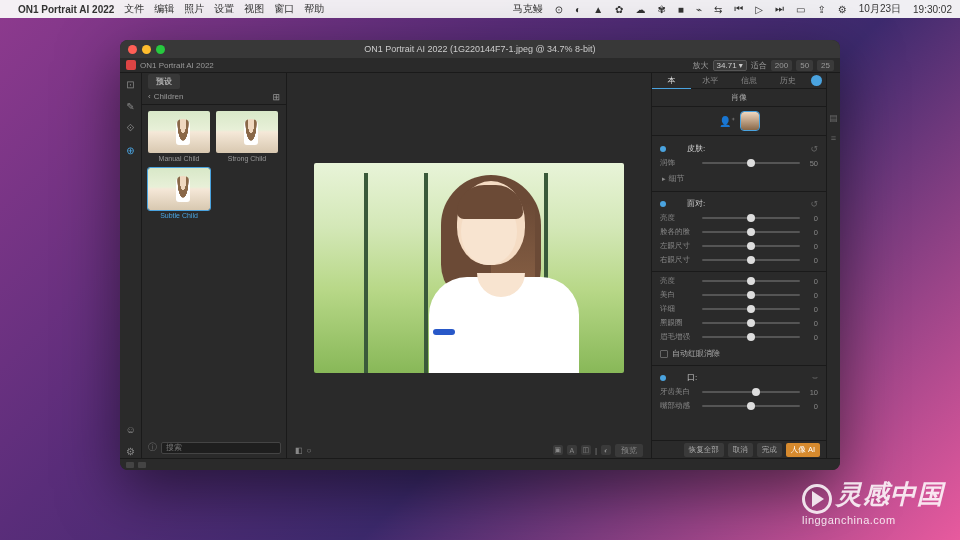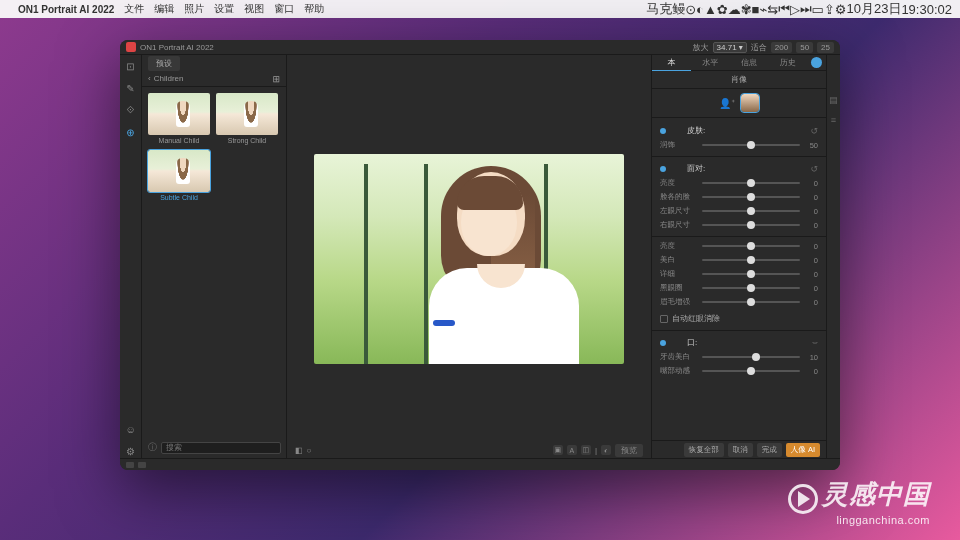--- a/index.html
+++ b/index.html
@@ -1,20 +1,20 @@
 <!DOCTYPE html>
 <html><head>
 <meta charset="utf-8">
 <style>
 * { margin: 0; padding: 0; box-sizing: border-box; font-family: -apple-system, "Helvetica Neue", Arial, sans-serif; }
 body { width: 960px; height: 540px; overflow: hidden; background: linear-gradient(135deg, #8e3a8e 0%, #5a2d7a 35%, #3d2a6e 60%, #e85a9e 100%); position: relative; }
 
 .menubar { height: 18px; background: rgba(250,250,250,0.95); display: flex; align-items: center; padding: 0 8px; font-size: 10px; color: #333; gap: 10px; }
 .menubar .apple { font-size: 11px; }
-.menubar .right { margin-left: auto; display: flex; align-items: center; gap: 0; font-size: 13px; }
+.menubar .right { margin-left: auto; display: flex; align-items: center; gap: 12px; font-size: 10px; }
 .menubar .right span { display: inline-flex; }
 
 .window { position: absolute; top: 40px; left: 120px; width: 720px; height: 430px; background: #2a2a2a; border-radius: 8px; box-shadow: 0 20px 60px rgba(0,0,0,0.5); display: flex; flex-direction: column; overflow: hidden; }
 .titlebar { height: 18px; background: #383838; display: flex; align-items: center; position: relative; }
 .traffic { display: flex; gap: 5px; padding-left: 8px; }
 .traffic div { width: 9px; height: 9px; border-radius: 50%; }
 .tl-close { background: #ff5f56; } .tl-min { background: #ffbd2e; } .tl-max { background: #27c93f; }
 .title { position: absolute; left: 0; right: 0; text-align: center; font-size: 9px; color: #ccc; pointer-events: none; }
 
 .breadcrumb-bar { height: 15px; background: #2a2a2a; display: flex; align-items: center; padding: 0 6px; border-bottom: 1px solid #1a1a1a; }
@@ -25,21 +25,21 @@
 .fit-btn { background: #3a3a3a; padding: 1px 4px; border-radius: 2px; font-size: 8px; color: #999; }
 
 .main { flex: 1; display: flex; overflow: hidden; }
 .toolstrip { width: 22px; background: #2a2a2a; border-right: 1px solid #1a1a1a; display: flex; flex-direction: column; align-items: center; padding-top: 4px; gap: 8px; }
 .tool { width: 14px; height: 14px; display: flex; align-items: center; justify-content: center; color: #888; font-size: 10px; cursor: pointer; }
 .tool.active { color: #4aa3df; }
 .toolstrip .spacer { flex: 1; }
 
 .left-panel { width: 145px; background: #2a2a2a; border-right: 1px solid #1a1a1a; display: flex; flex-direction: column; }
 .preset-tab { height: 16px; display: flex; align-items: center; padding: 0 6px; }
-.preset-tab .tab-label { font-size: 8px; color: #aaa; background: #383838; padding: 2px 8px; border-radius: 2px; }
+.preset-tab .tab-label { font-size: 8px; color: #aaa; background: #383838; padding: 2px 8px; border-radius: 2px; font-weight: bold; }
 .browse-row { height: 16px; display: flex; align-items: center; padding: 0 6px; font-size: 8px; color: #999; border-bottom: 1px solid #1a1a1a; }
 .browse-row .chev { margin-right: 3px; }
 .browse-row .grid-i { margin-left: auto; font-size: 9px; }
 .thumbs { padding: 6px; display: flex; flex-wrap: wrap; gap: 6px; }
 .thumb { width: 62px; display: flex; flex-direction: column; align-items: center; gap: 2px; }
 .thumb-img { width: 62px; height: 42px; background: linear-gradient(180deg, #d8e8c8 0%, #e8f0d8 45%, #f5e8d8 50%, #d8c8b0 100%); border-radius: 2px; position: relative; }
 .thumb-img::after { content: ""; position: absolute; left: 28px; top: 8px; width: 14px; height: 26px; background: radial-gradient(ellipse at 50% 18%, #f0d8c0 0%, #f0d8c0 30%, #8a6848 32%, #8a6848 55%, #fff 58%, #fff 100%); border-radius: 6px 6px 3px 3px; }
 .thumb.selected .thumb-img { outline: 1px solid #4aa3df; }
 .thumb-label { font-size: 7px; color: #4aa3df; }
 .thumb-label.plain { color: #999; }
@@ -93,21 +93,21 @@
 .check-row .cb { width: 8px; height: 8px; border: 1px solid #666; border-radius: 1px; }
 .divider { height: 1px; background: #1a1a1a; margin: 3px -8px; }
 .rp-footer { height: 18px; display: flex; align-items: center; justify-content: flex-end; gap: 4px; padding: 0 6px; border-top: 1px solid #1a1a1a; }
 .rp-footer .fbtn { background: #3a3a3a; padding: 2px 5px; border-radius: 2px; font-size: 7.5px; color: #aaa; }
 .rp-footer .fbtn.accent { background: #d68a2e; color: #fff; }
 .rp-edge { width: 14px; background: #2a2a2a; border-left: 1px solid #1a1a1a; display: flex; flex-direction: column; align-items: center; padding-top: 40px; gap: 10px; color: #666; font-size: 9px; }
 
 .statusbar { height: 12px; background: #2a2a2a; border-top: 1px solid #1a1a1a; display: flex; align-items: center; padding: 0 6px; gap: 4px; }
 .statusbar .sb-sq { width: 8px; height: 6px; background: #444; border-radius: 1px; }
 
-.watermark { position: absolute; right: 30px; bottom: 14px; color: rgba(255,255,255,0.85); text-align: right; pointer-events: none; }
+.watermark { position: absolute; right: 16px; bottom: 14px; color: rgba(255,255,255,0.85); pointer-events: none; }
 .watermark .wm-cn { font-size: 26px; font-weight: 600; font-style: italic; letter-spacing: 1px; }
 .watermark .wm-en { font-size: 11px; letter-spacing: 0.5px; }
 .watermark .wm-logo { display: inline-block; width: 30px; height: 30px; border: 3px solid rgba(255,255,255,0.85); border-radius: 50%; position: relative; vertical-align: middle; margin-right: 4px; }
 .watermark .wm-logo::after { content: ""; position: absolute; left: 7px; top: 4px; width: 0; height: 0; border-left: 12px solid rgba(255,255,255,0.85); border-top: 8px solid transparent; border-bottom: 8px solid transparent; }
 </style>
 </head>
 <body>
 
 <div class="menubar">
   <span class="apple"></span>
@@ -135,20 +135,28 @@
     <span>⏭</span>
     <span>▭</span>
     <span>⇪</span>
     <span>⚙</span>
     <span>10月23日</span>
     <span>19:30:02</span>
   </div>
 </div>
 
 <div class="window">
+  <div class="titlebar">
+    <div class="traffic">
+      <div class="tl-close"></div>
+      <div class="tl-min"></div>
+      <div class="tl-max"></div>
+    </div>
+    <div class="title">ON1 Portrait AI 2022 (1G220144F7-1.jpeg @ 34.7% 8-bit)</div>
+  </div>
 
   <div class="breadcrumb-bar">
     <div class="bc-icon"></div>
     <span class="bc-text">ON1 Portrait AI 2022</span>
     <div class="bc-right">
       <span>放大</span>
       <span class="zoom-box">34.71 ▾</span>
       <span>适合</span>
       <span class="fit-btn">200</span>
       <span class="fit-btn">50</span>
@@ -246,20 +254,24 @@
             <span class="g-label">皮肤:</span>
             <span class="g-reset">↺</span>
           </div>
         <div class="slider-row">
             <span class="s-label">润饰</span>
             <div class="s-track">
               <div class="s-thumb" style="left:50%"></div>
             </div>
             <span class="s-val">50</span>
           </div>
+        <div class="sub-expand">
+            <span class="chev">▸</span>
+            <span>细节</span>
+          </div>
         <div class="divider"></div>
 
         <div class="group-head">
             <span class="dot"></span>
             <span class="g-label">面对:</span>
             <span class="g-reset">↺</span>
           </div>
         <div class="slider-row">
             <span class="s-label">亮度</span>
             <div class="s-track">

